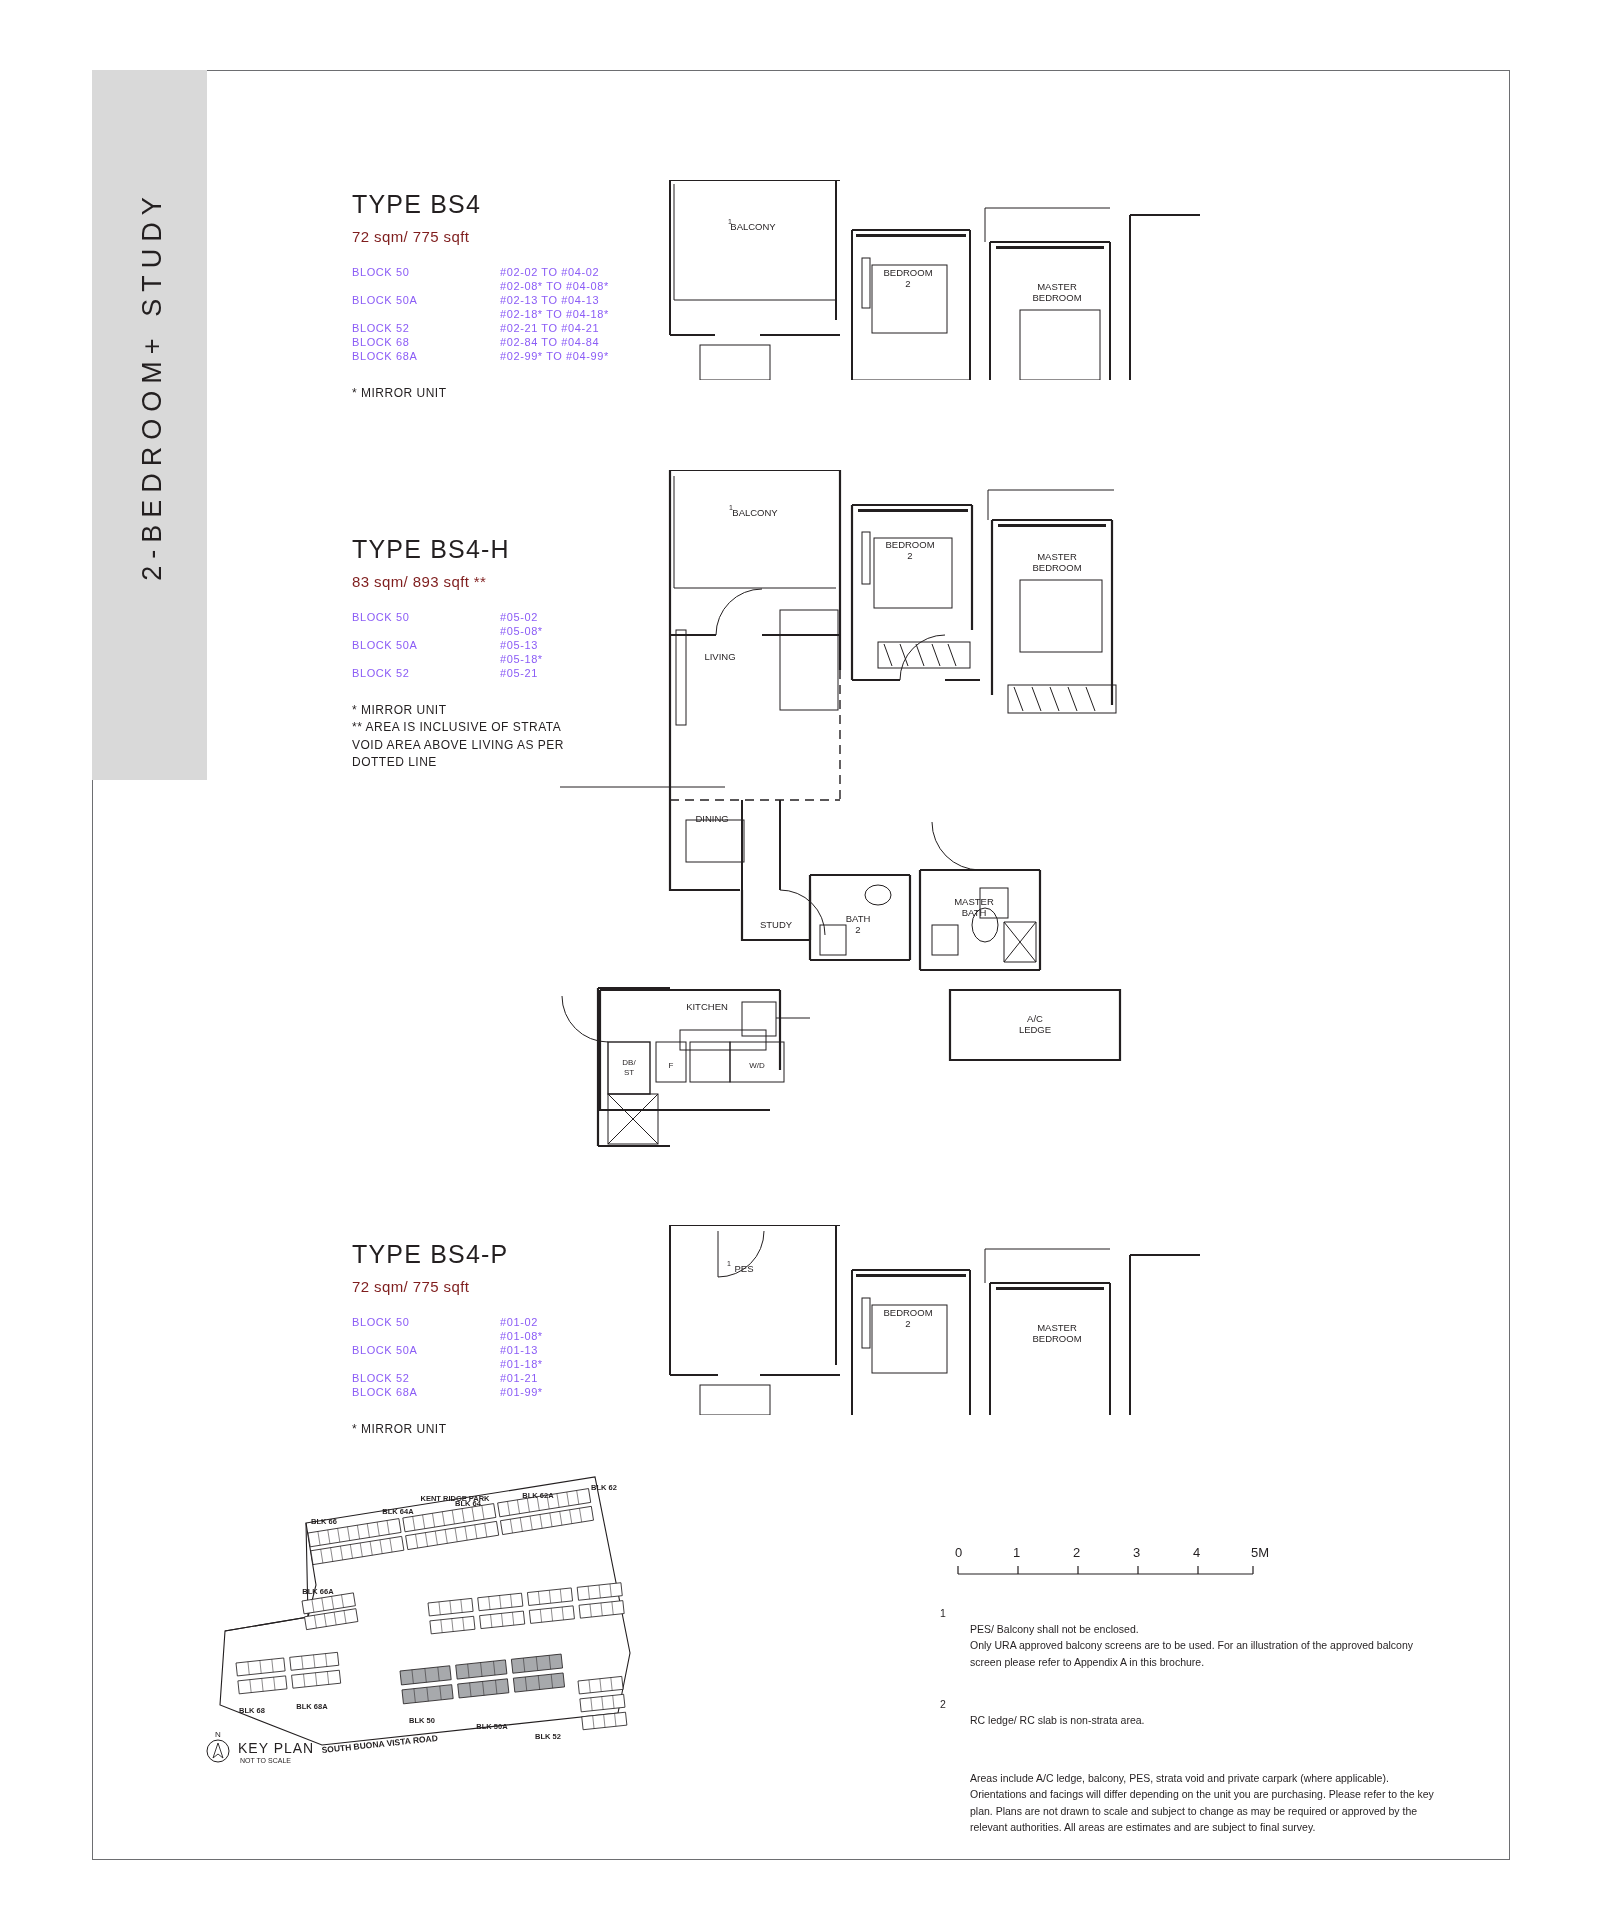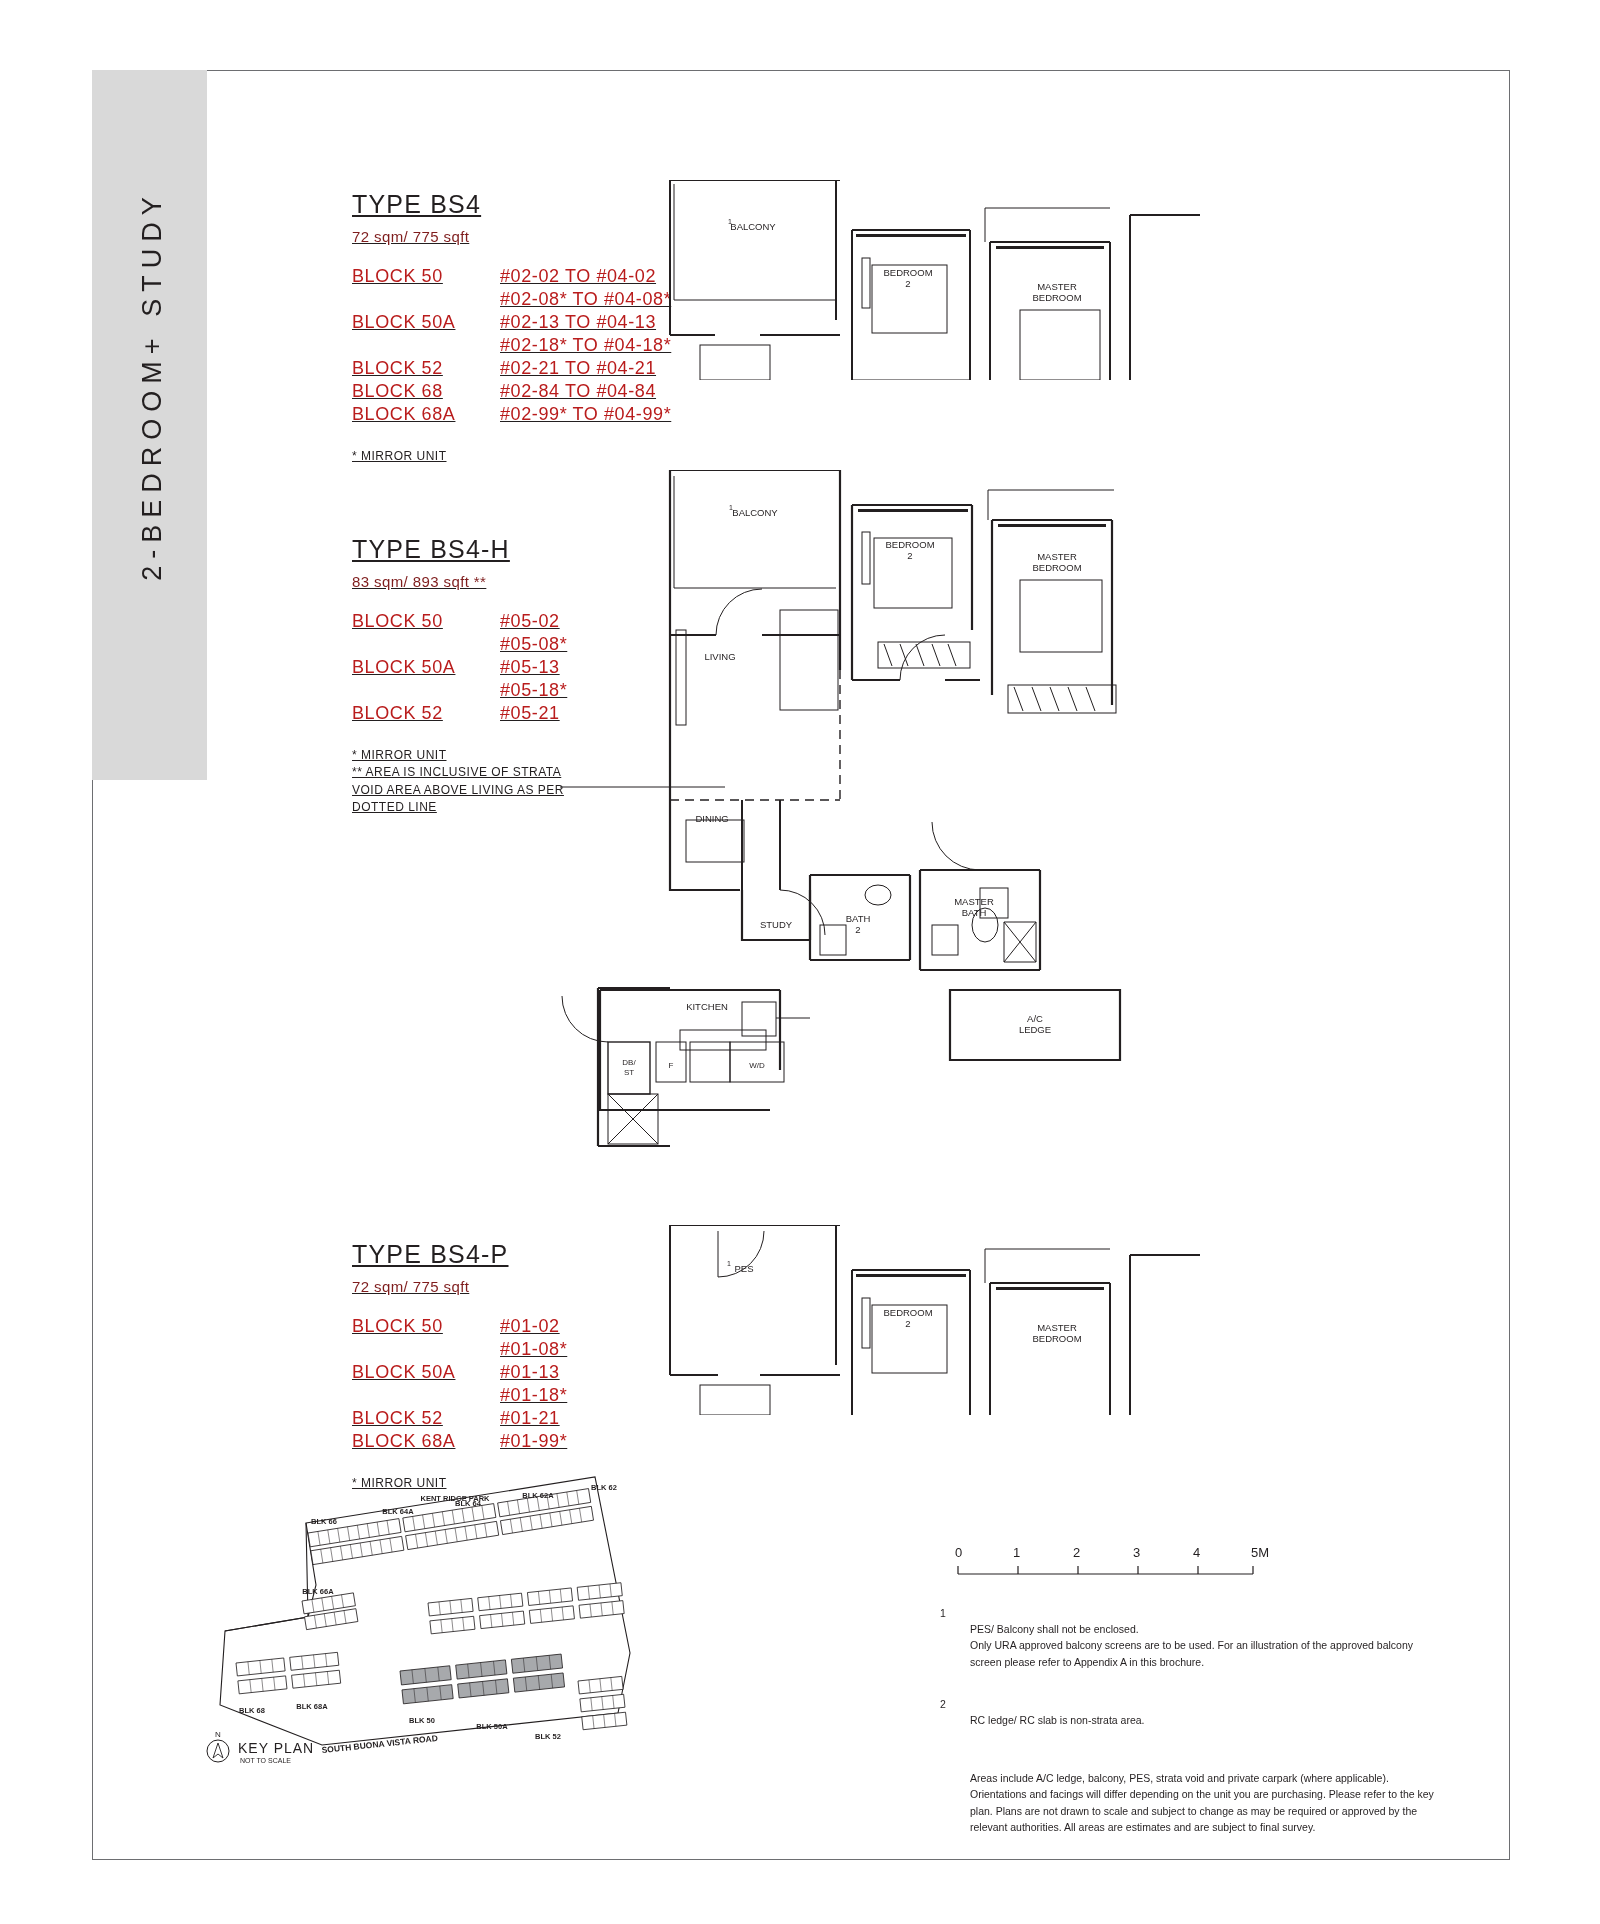--- a/index.html
+++ b/index.html
@@ -11,25 +11,25 @@
   
   .side-tab{position:absolute;left:92px;top:70px;width:115px;height:710px;background:#d9d9d9;}
   .side-tab .side-text{
     position:absolute;left:-300px;top:300px;width:720px;
     transform:rotate(-90deg);transform-origin:center center;
     text-align:center;font-size:27px;letter-spacing:7px;color:#231f20;
     font-family:"Liberation Sans",sans-serif;font-weight:400;
   }
 
   
-  .unit{position:absolute;text-decoration:underline;}
+  .unit{position:absolute;}
   .unit .ttl{font-size:25px;letter-spacing:1.2px;color:#231f20;font-weight:400;}
   .unit .area{font-size:15px;letter-spacing:.4px;margin-top:9px;color:#7f1d1d;}
   .unit table.blocks{margin-top:20px;border-collapse:collapse;}
-  .unit table.blocks td{font-size:18px;letter-spacing:.6px;padding:1px 0;color:#b91c1c;vertical-align:top;white-space:nowrap;}
+  .unit table.blocks td{font-size:11px;letter-spacing:.6px;padding:1px 0;color:#8b5cf6;vertical-align:top;white-space:nowrap;}
   .unit table.blocks td.bk{width:148px;}
   .unit .note{font-size:12px;letter-spacing:.5px;margin-top:22px;color:#231f20;line-height:1.45;}
 
   
   .plan{position:absolute;}
   .plan svg{display:block;}
 
   
   .keyplan{position:absolute;left:200px;top:1455px;width:520px;height:320px;}
   .keyplan svg{display:block;}

